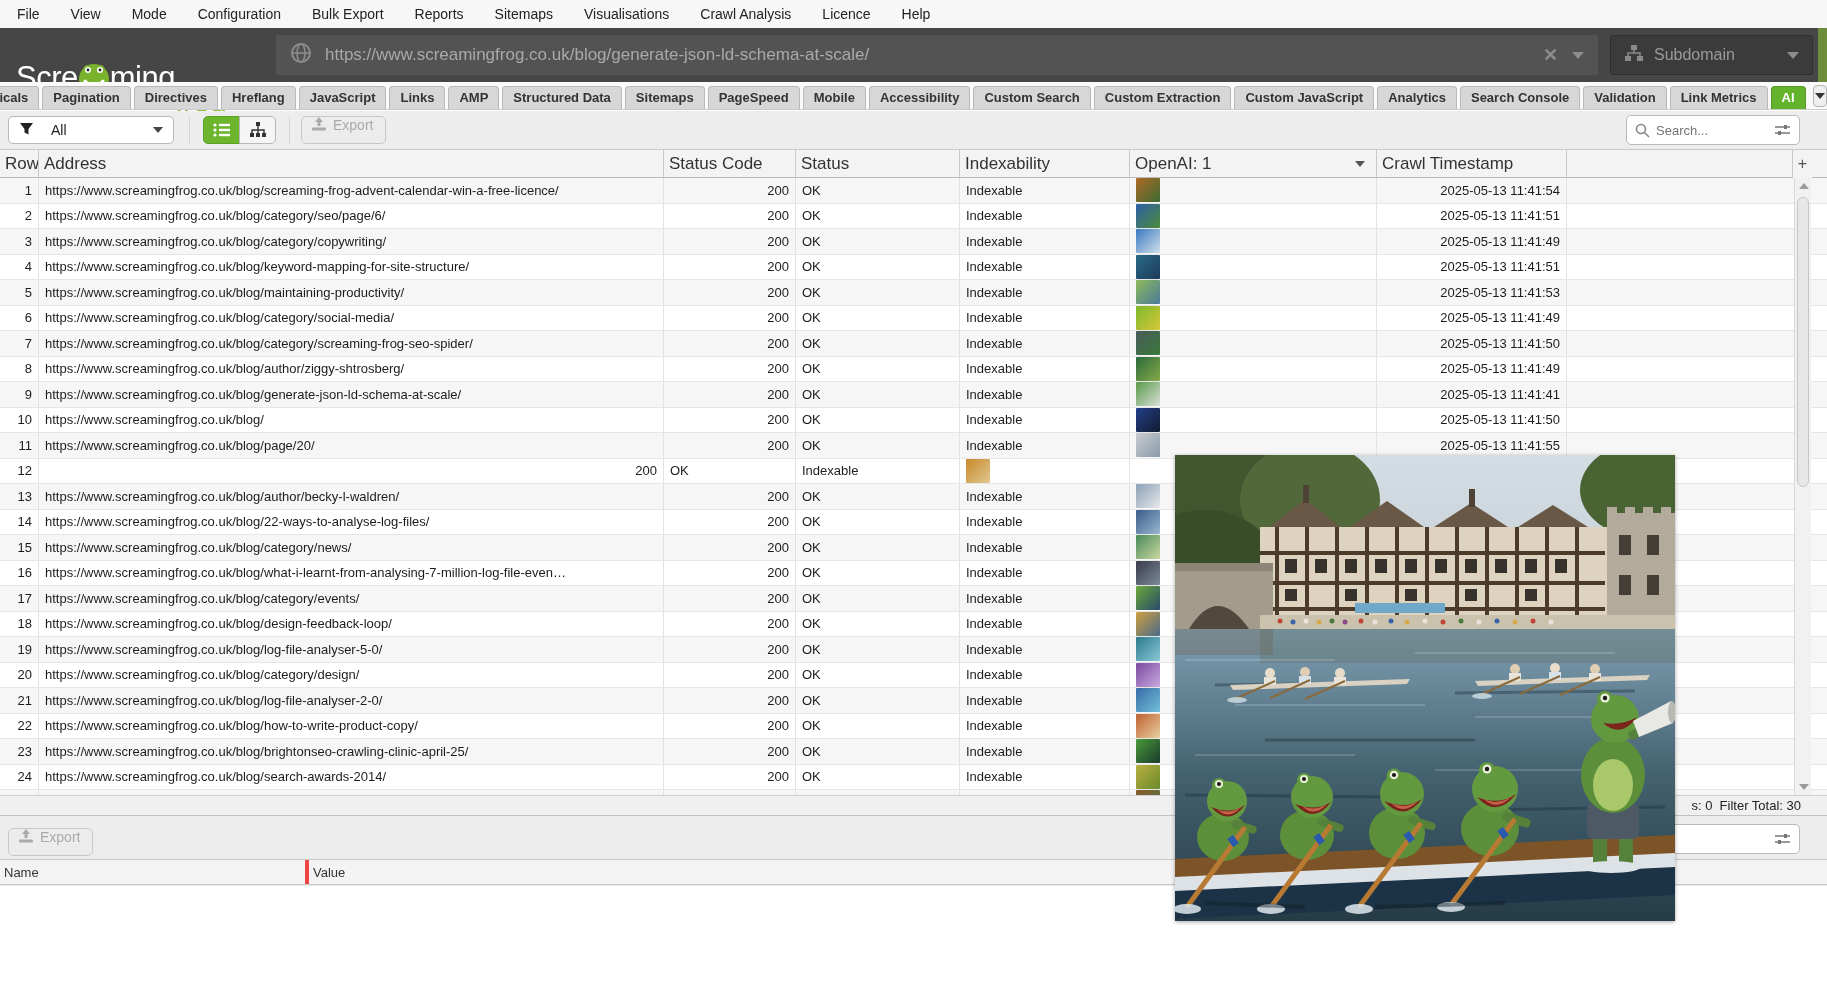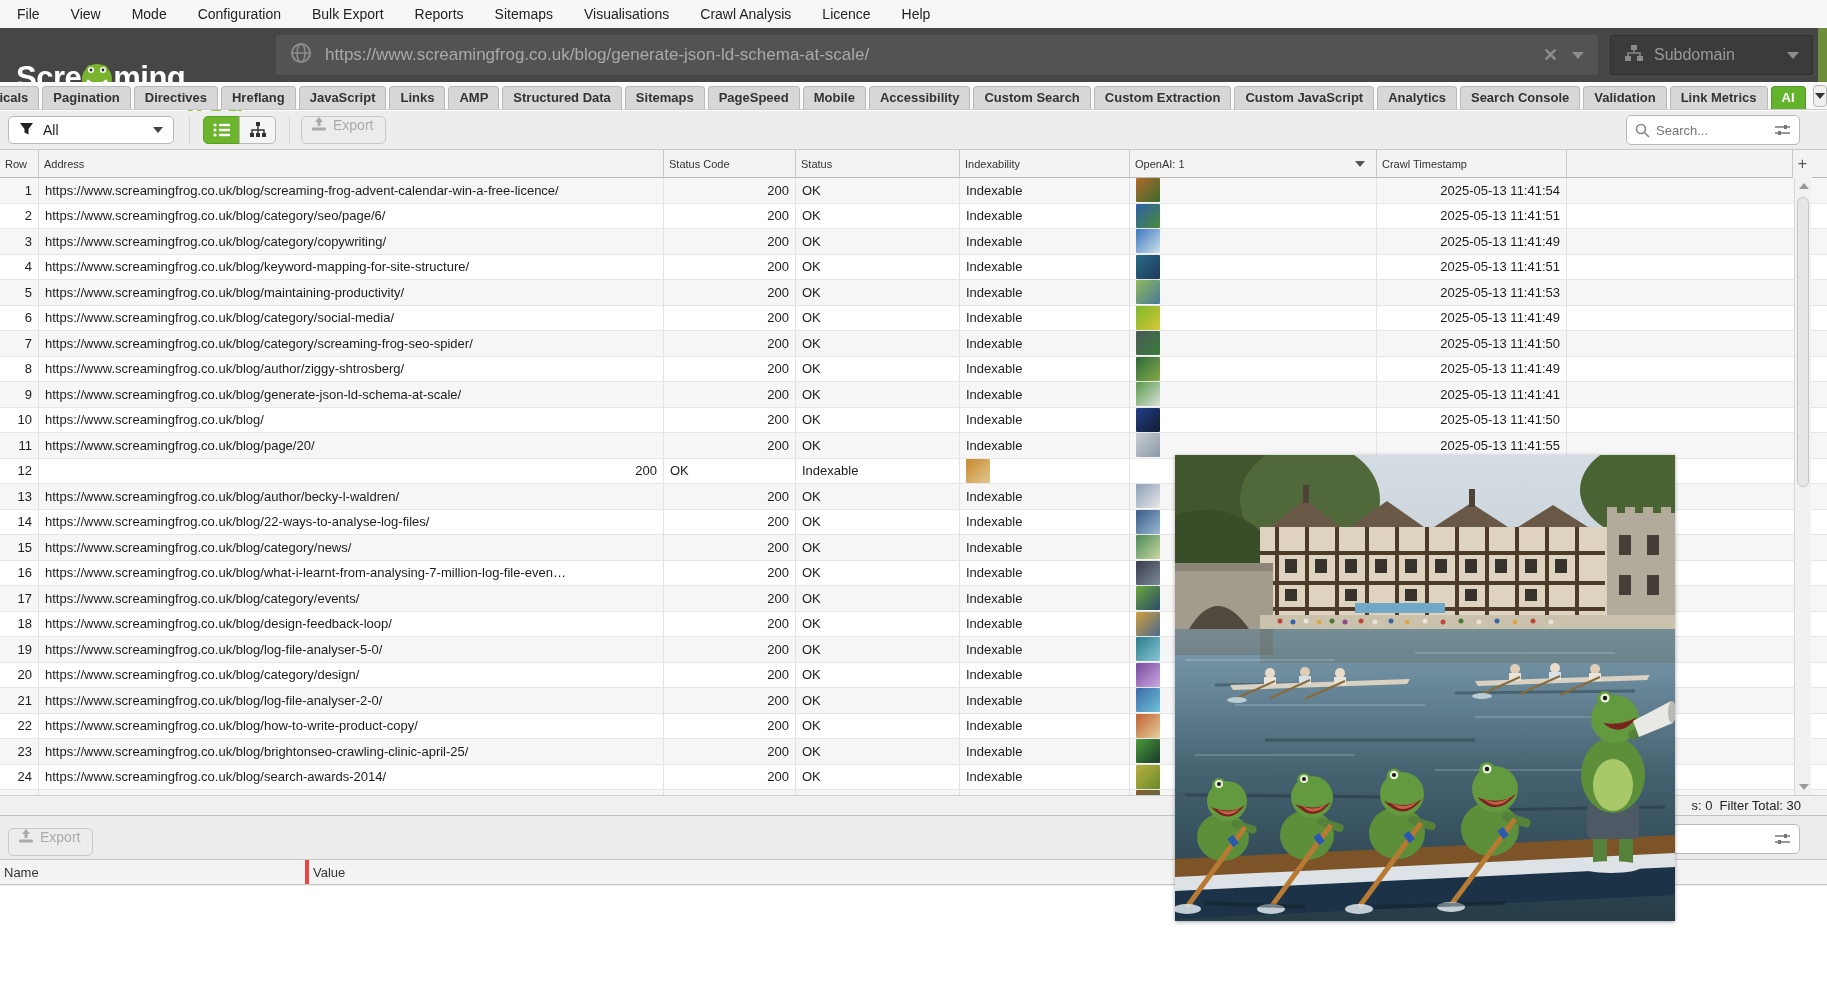--- a/index.html
+++ b/index.html
@@ -8,21 +8,21 @@
          font-family:"Liberation Sans", sans-serif; }
 
   
   .menubar { position:absolute; top:0; left:0; right:0; height:28px; background:#f7f7f7;
              display:flex; align-items:center; padding-left:17px; gap:31px;
              font-size:14px; color:#222; }
   .menu-item { white-space:nowrap; cursor:default; }
 
   
   .logobar { position:absolute; top:28px; left:0; right:0; height:54px; background:#464646; }
-  .logo { position:absolute; left:16px; top:8px; font-size:31px; font-weight:bold; color:#fff;
+  .logo { position:absolute; left:16px; top:8px; font-size:31px; font-weight:normal; color:#fff;
           display:flex; align-items:center; letter-spacing:-0.5px; }
   .logo .lg-green { color:#8dc63f;margin-top:48px; }
   .frogicon { width:36px; height:36px; margin:0 -2px; }
   .urlbar { position:absolute; left:276px; top:7px; width:1322px; height:40px; background:#535353;
             border-radius:2px; display:flex; align-items:center; padding:0 14px; }
   .url-text { color:#a9a9a9; font-size:17px; margin-left:13px; flex:1; white-space:nowrap; overflow:hidden; }
   .url-clear { color:#8d8d8d; font-size:18px; font-weight:bold; margin:0 14px; cursor:pointer; }
   .caret-down { width:0; height:0; border-left:6px solid transparent; border-right:6px solid transparent;
                 border-top:7px solid #8d8d8d; }
   .modesel { position:absolute; left:1610px; top:7px; width:203px; height:40px; background:#3b3b3b;
@@ -42,42 +42,42 @@
   .tab-caret-btn { height:22px; width:36px; background:#efefef; border:1px solid #b5b5b5; border-radius:4px;
                    margin:0 0 2px 4px; display:flex; align-items:center; justify-content:center; cursor:pointer; }
   .tab-caret-btn .tri { border-top-color:#333; }
 
   
   .filterbar { position:absolute; top:111px; left:0; right:0; height:39px; background:#ededed;
                border-bottom:1px solid #c9c9c9; }
   .all-dd { position:absolute; left:8px; top:5px; width:166px; height:28px; background:#fff;
             border:1px solid #b9b9b9; border-radius:5px; display:flex; align-items:center;
             padding:0 10px; font-size:14px; color:#222; cursor:pointer; }
-  .all-dd .label { flex:1; margin-left:9px; }
+  .all-dd .label { flex:1; margin-left:17px; }
   .all-dd .tri { border-top-color:#444; }
   .vsep { position:absolute; top:6px; width:1px; height:27px; background:#d4d4d4; }
   .seg { position:absolute; left:203px; top:5px; display:flex; }
   .seg .segbtn { width:37px; height:28px; border:1px solid #b9b9b9; background:#f5f5f5;
                  display:flex; align-items:center; justify-content:center; cursor:pointer; }
   .seg .segbtn.first { border-radius:5px 0 0 5px; background:#6cb52d; border-color:#58a01f; }
   .seg .segbtn.last { border-radius:0 5px 5px 0; margin-left:-1px; }
   .btn-export { position:absolute; top:5px; height:28px; padding:0 12px 0 9px; background:#ececec;
                 border:1px solid #c8c8c8; border-radius:5px; display:flex; align-items:flex-start; gap:6px;
                 font-size:14px; color:#aaa; }
   .filterbar .btn-export { left:301px; }
   .searchbox { position:absolute; width:174px; height:30px; background:#fff; border:1px solid #b9b9b9;
                border-radius:5px; display:flex; align-items:center; padding:0 8px; gap:6px; }
   .searchbox input { flex:1; border:none; outline:none; font-size:13px; color:#999; width:10px;
                      font-family:"Liberation Sans", sans-serif; background:transparent; }
   .filterbar .searchbox { left:1626px; top:4px; }
 
   
   .grid-cols { display:grid; grid-template-columns:39px 625px 132px 164px 170px 247px 190px auto; }
   .thead { position:absolute; top:150px; left:0; width:1827px; height:28px; background:#f3f3f3;
-           border-bottom:1px solid #b9b9b9; font-size:11px; color:#333; }
+           border-bottom:1px solid #b9b9b9; font-size:17px; color:#333; }
   .thead .hc { display:flex; align-items:center; padding:0 5px; border-right:1px solid #c9c9c9;
                white-space:nowrap; overflow:hidden; }
   .thead .hc.nob { border-right:none; }
   .thead .filter-tri { margin-left:auto; margin-right:6px; border-top-color:#555; }
   .plusbtn { position:absolute; left:1792px; top:150px; width:20px; height:28px; border-left:1px solid #c9c9c9;
              display:flex; align-items:center; justify-content:center; font-size:16px; color:#555;
              background:#f3f3f3; cursor:pointer; }
   .rows { position:absolute; top:178px; left:0; width:1827px; height:617px; overflow:hidden;
           font-size:13px; color:#1c1c1c; background:#fff; }
   .trow { height:25.5px; border-bottom:1px solid #e6e6e6; background:#fff; }

